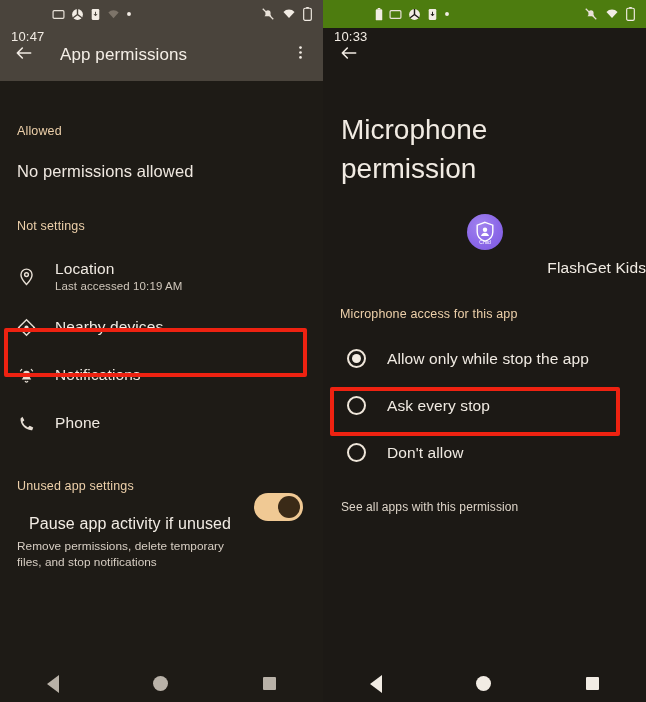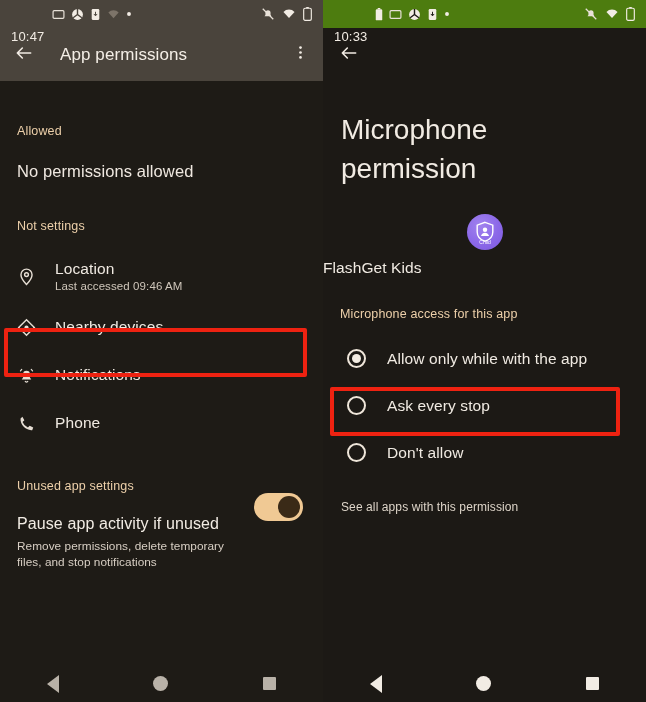--- a/index.html
+++ b/index.html
@@ -57,40 +57,40 @@
   .perm-row .picon { width: 25px; display: flex; align-items: center; color: #e6ded4; }
   .perm-row .ptext { margin-left: 13px; }
   .perm-row .plabel { font-size: 15.5px; color: #f0eae2; letter-spacing: .1px; }
   .perm-row .psub { font-size: 11.5px; color: #cfc6ba; margin-top: 2px; letter-spacing: .1px; }
 
   .highlight-box {
     position: absolute; border: 4px solid #ee2211; border-radius: 2px;
     pointer-events: none; z-index: 5;
   }
 
-  .unused-title { color: #f2ece4; font-size: 16px; padding: 0 17px; letter-spacing: .1px; }
+  .unused-title { color: #f2ece4; font-size: 16px; padding: 0 17px; letter-spacing: .1px; margin-left: 12px; }
   .unused-sub {
     color: #d8cfc4; font-size: 11.8px; padding: 0 17px; line-height: 1.35;
     max-width: 250px; letter-spacing: .05px;
   }
   .toggle {
     position: absolute; right: 20px; width: 49px; height: 28px;
     border-radius: 14px; background: #f0c994;
   }
   .toggle .knob {
     position: absolute; right: 3px; top: 3px; width: 22px; height: 22px;
     border-radius: 50%; background: #3a2a17;
   }
 
   
   .page-title {
     color: #f1ebe3; font-size: 28px; line-height: 1.38; padding: 0 18px;
     font-weight: 400; letter-spacing: 0;
   }
-  .app-block { text-align: left; margin-top: 26px; }
+  .app-block { text-align: right; margin-top: 26px; }
   .app-icon {
     width: 36px; height: 36px; border-radius: 50%; margin: 0 auto;
     background: radial-gradient(circle at 38% 32%, #a183ee 0%, #8b68e8 55%, #7d5ae0 100%);
     display: flex; align-items: center; justify-content: center;
   }
   .app-name {
     color: #f1ebe3; font-size: 15.5px; margin-top: 9px; letter-spacing: .1px;
   }
   .radio-row {
     display: flex; align-items: center; height: 47px; padding: 0 18px;
@@ -209,21 +209,21 @@
 
       <div class="perm-row" style="height:54px">
         <span class="picon">
           <svg width="19" height="19" viewBox="0 0 24 24">
               <path d="M12 22s7-7.2 7-12.3A7 7 0 0 0 5 9.7C5 14.8 12 22 12 22z" fill="none" stroke="#e6ded4" stroke-width="1.8"></path>
               <circle cx="12" cy="9.6" r="2.4" fill="none" stroke="#e6ded4" stroke-width="1.8"></circle>
             </svg>
         </span>
         <span class="ptext">
           <div class="plabel">Location</div>
-          <div class="psub">Last accessed 09:46 AM</div>
+          <div class="psub">Last accessed 10:19 AM</div>
         </span>
       </div>
 
 
       <div class="perm-row">
         <span class="picon">
           <svg width="19" height="19" viewBox="0 0 24 24">
               <rect x="5" y="5" width="14" height="14" transform="rotate(45 12 12)" fill="none" stroke="#e6ded4" stroke-width="1.8"></rect>
               <circle cx="12" cy="12" r="2.6" fill="#e6ded4"></circle>
             </svg>
@@ -359,21 +359,21 @@
       </div>
 
       <div style="height:30px"></div>
       <div class="section-label">Microphone access for this app</div>
       <div style="height:14px"></div>
 
       <div class="radio-row">
         <span class="radio">
           <span class="dot"></span>
         </span>
-        <span class="rlabel">Allow only while with the app</span>
+        <span class="rlabel">Allow only while stop the app</span>
       </div>
 
       <div class="radio-row">
         <span class="radio"></span>
         <span class="rlabel">Ask every stop</span>
       </div>
 
       <div class="radio-row">
         <span class="radio"></span>
         <span class="rlabel">Don't allow</span>

